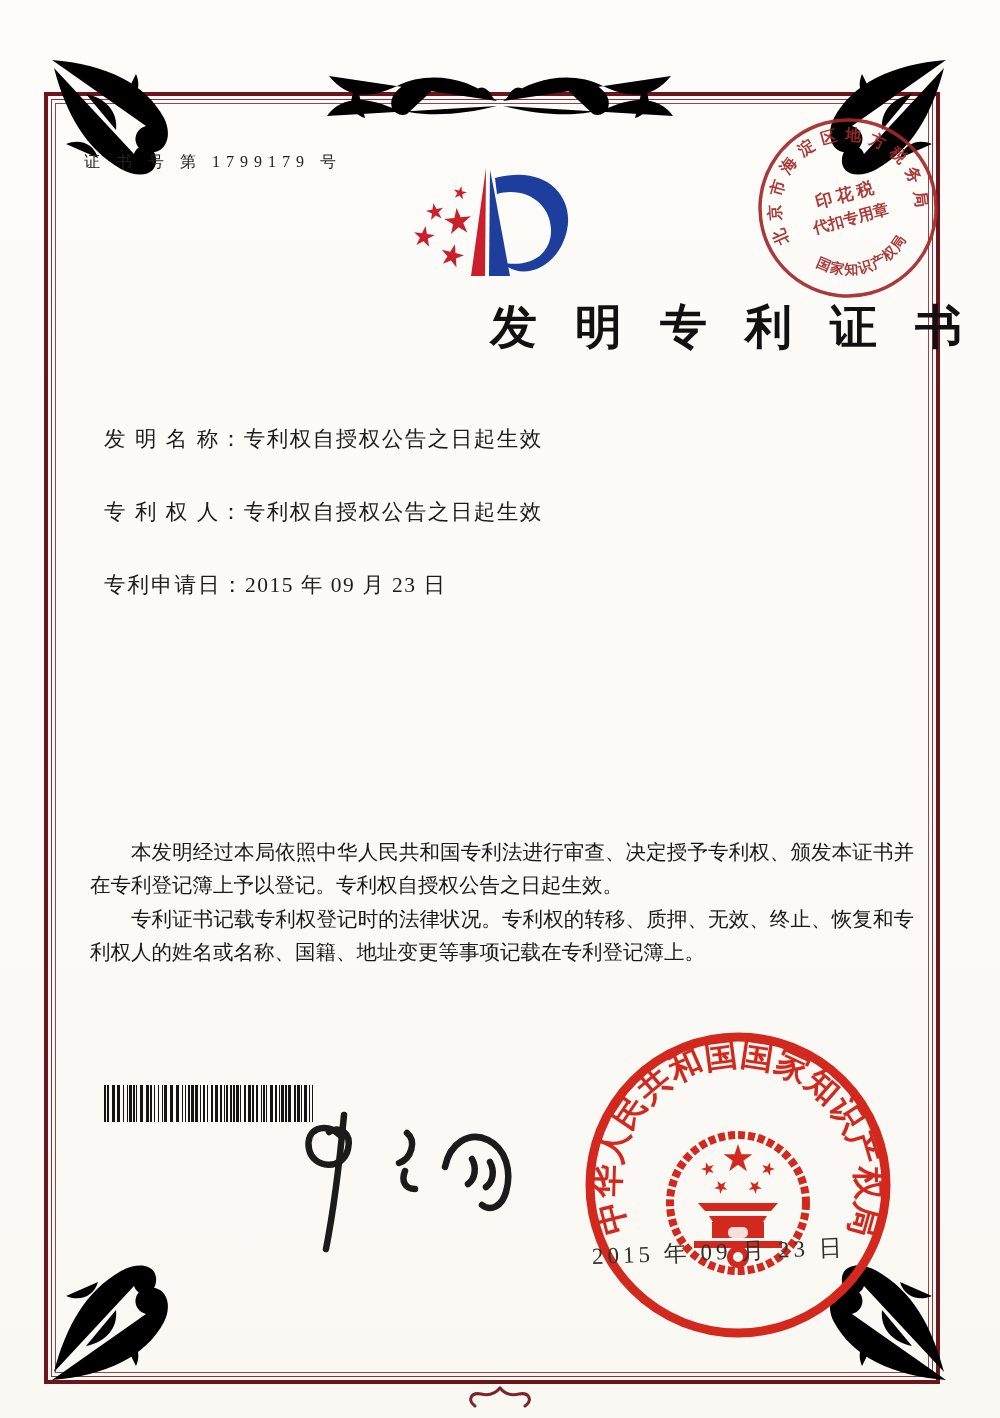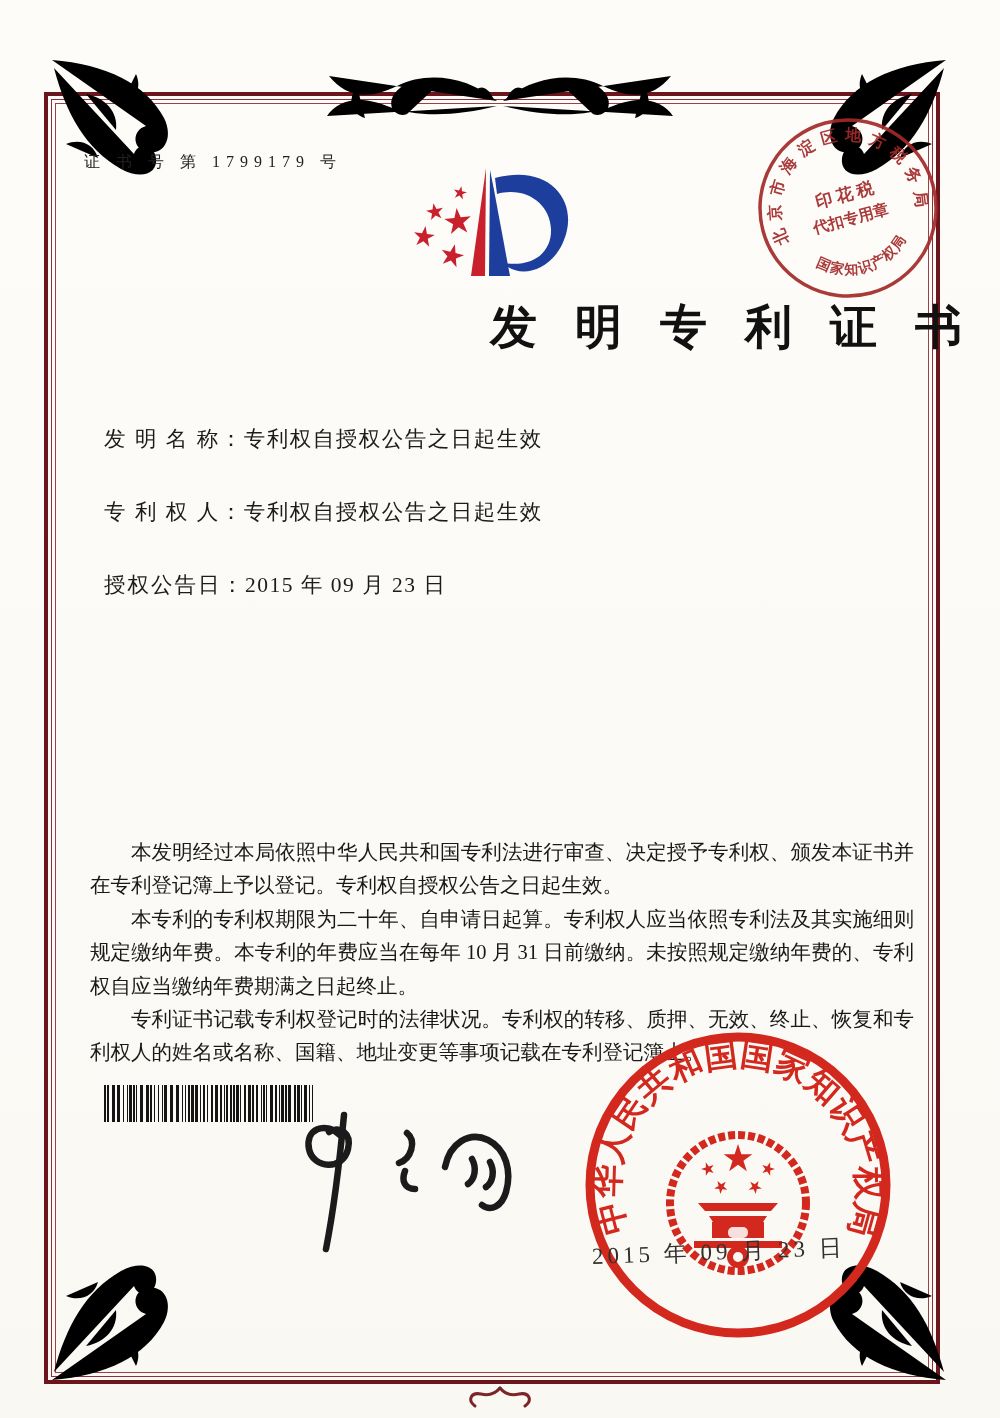--- a/index.html
+++ b/index.html
@@ -137,26 +137,25 @@
       <text x="0" y="-8" text-anchor="middle" font-size="17" font-weight="700">印 花 税</text>
       <text x="0" y="16" text-anchor="middle" font-size="15.5" font-weight="700">代扣专用章</text>
     </g>
   </svg>
 
   <div class="title">发明专利证书</div>
 
   <div class="fields">
     <div class="field-row"><span class="lbl">发 明 名 称：</span><span>专利权自授权公告之日起生效</span></div>
     <div class="field-row"><span class="lbl">专 利 权 人：</span><span>专利权自授权公告之日起生效</span></div>
-    <div class="field-row"><span class="lbl">授权公告日：</span><span>2015 年 09 月 23 日</span></div>
+    <div class="field-row"><span class="lbl">专利申请日：</span><span>2015 年 09 月 23 日</span></div>
   </div>
 
   <div class="paragraphs">
     <p>本发明经过本局依照中华人民共和国专利法进行审查、决定授予专利权、颁发本证书并在专利登记簿上予以登记。专利权自授权公告之日起生效。</p>
-    <p>本专利的专利权期限为二十年、自申请日起算。专利权人应当依照专利法及其实施细则规定缴纳年费。本专利的年费应当在每年 10 月 31 日前缴纳。未按照规定缴纳年费的、专利权自应当缴纳年费期满之日起终止。</p>
     <p>专利证书记载专利权登记时的法律状况。专利权的转移、质押、无效、终止、恢复和专利权人的姓名或名称、国籍、地址变更等事项记载在专利登记簿上。</p>
   </div>
 
   <div class="barcode"><span style="display:inline-block;width:2px;height:100%;background:#141414;margin-right:1px"></span><span style="display:inline-block;width:2px;height:100%;background:#141414;margin-right:3px"></span><span style="display:inline-block;width:3px;height:100%;background:#141414;margin-right:2px"></span><span style="display:inline-block;width:3px;height:100%;background:#141414;margin-right:3px"></span><span style="display:inline-block;width:1px;height:100%;background:#141414;margin-right:3px"></span><span style="display:inline-block;width:1px;height:100%;background:#141414;margin-right:1px"></span><span style="display:inline-block;width:3px;height:100%;background:#141414;margin-right:1px"></span><span style="display:inline-block;width:2px;height:100%;background:#141414;margin-right:1px"></span><span style="display:inline-block;width:1px;height:100%;background:#141414;margin-right:3px"></span><span style="display:inline-block;width:3px;height:100%;background:#141414;margin-right:3px"></span><span style="display:inline-block;width:3px;height:100%;background:#141414;margin-right:1px"></span><span style="display:inline-block;width:2px;height:100%;background:#141414;margin-right:2px"></span><span style="display:inline-block;width:1px;height:100%;background:#141414;margin-right:3px"></span><span style="display:inline-block;width:1px;height:100%;background:#141414;margin-right:3px"></span><span style="display:inline-block;width:1px;height:100%;background:#141414;margin-right:1px"></span><span style="display:inline-block;width:3px;height:100%;background:#141414;margin-right:3px"></span><span style="display:inline-block;width:3px;height:100%;background:#141414;margin-right:3px"></span><span style="display:inline-block;width:3px;height:100%;background:#141414;margin-right:3px"></span><span style="display:inline-block;width:1px;height:100%;background:#141414;margin-right:2px"></span><span style="display:inline-block;width:1px;height:100%;background:#141414;margin-right:2px"></span><span style="display:inline-block;width:2px;height:100%;background:#141414;margin-right:1px"></span><span style="display:inline-block;width:3px;height:100%;background:#141414;margin-right:1px"></span><span style="display:inline-block;width:3px;height:100%;background:#141414;margin-right:2px"></span><span style="display:inline-block;width:1px;height:100%;background:#141414;margin-right:2px"></span><span style="display:inline-block;width:2px;height:100%;background:#141414;margin-right:2px"></span><span style="display:inline-block;width:1px;height:100%;background:#141414;margin-right:3px"></span><span style="display:inline-block;width:2px;height:100%;background:#141414;margin-right:2px"></span><span style="display:inline-block;width:3px;height:100%;background:#141414;margin-right:2px"></span><span style="display:inline-block;width:2px;height:100%;background:#141414;margin-right:2px"></span><span style="display:inline-block;width:1px;height:100%;background:#141414;margin-right:1px"></span><span style="display:inline-block;width:2px;height:100%;background:#141414;margin-right:2px"></span><span style="display:inline-block;width:2px;height:100%;background:#141414;margin-right:1px"></span><span style="display:inline-block;width:2px;height:100%;background:#141414;margin-right:1px"></span><span style="display:inline-block;width:3px;height:100%;background:#141414;margin-right:1px"></span><span style="display:inline-block;width:1px;height:100%;background:#141414;margin-right:3px"></span><span style="display:inline-block;width:2px;height:100%;background:#141414;margin-right:2px"></span><span style="display:inline-block;width:3px;height:100%;background:#141414;margin-right:1px"></span><span style="display:inline-block;width:2px;height:100%;background:#141414;margin-right:2px"></span><span style="display:inline-block;width:2px;height:100%;background:#141414;margin-right:3px"></span><span style="display:inline-block;width:1px;height:100%;background:#141414;margin-right:1px"></span><span style="display:inline-block;width:2px;height:100%;background:#141414;margin-right:1px"></span><span style="display:inline-block;width:1px;height:100%;background:#141414;margin-right:3px"></span><span style="display:inline-block;width:3px;height:100%;background:#141414;margin-right:2px"></span><span style="display:inline-block;width:2px;height:100%;background:#141414;margin-right:2px"></span><span style="display:inline-block;width:1px;height:100%;background:#141414;margin-right:1px"></span><span style="display:inline-block;width:3px;height:100%;background:#141414;margin-right:1px"></span><span style="display:inline-block;width:2px;height:100%;background:#141414;margin-right:1px"></span><span style="display:inline-block;width:3px;height:100%;background:#141414;margin-right:3px"></span><span style="display:inline-block;width:2px;height:100%;background:#141414;margin-right:1px"></span><span style="display:inline-block;width:3px;height:100%;background:#141414;margin-right:1px"></span><span style="display:inline-block;width:1px;height:100%;background:#141414;margin-right:2px"></span><span style="display:inline-block;width:3px;height:100%;background:#141414;margin-right:2px"></span><span style="display:inline-block;width:1px;height:100%;background:#141414;margin-right:2px"></span><span style="display:inline-block;width:1px;height:100%;background:#141414;margin-right:3px"></span></div>
 
 
   <svg class="signature" width="270" height="150" viewBox="0 0 270 150">
     <path d="M 85,30 C 70,16 50,24 54,44 C 58,64 88,66 93,44 C 97,28 84,20 74,27"></path>
     <path d="M 89,10 C 86,42 80,98 71,144"></path>
     <path d="M 152,28 C 162,36 156,54 144,58"></path>

